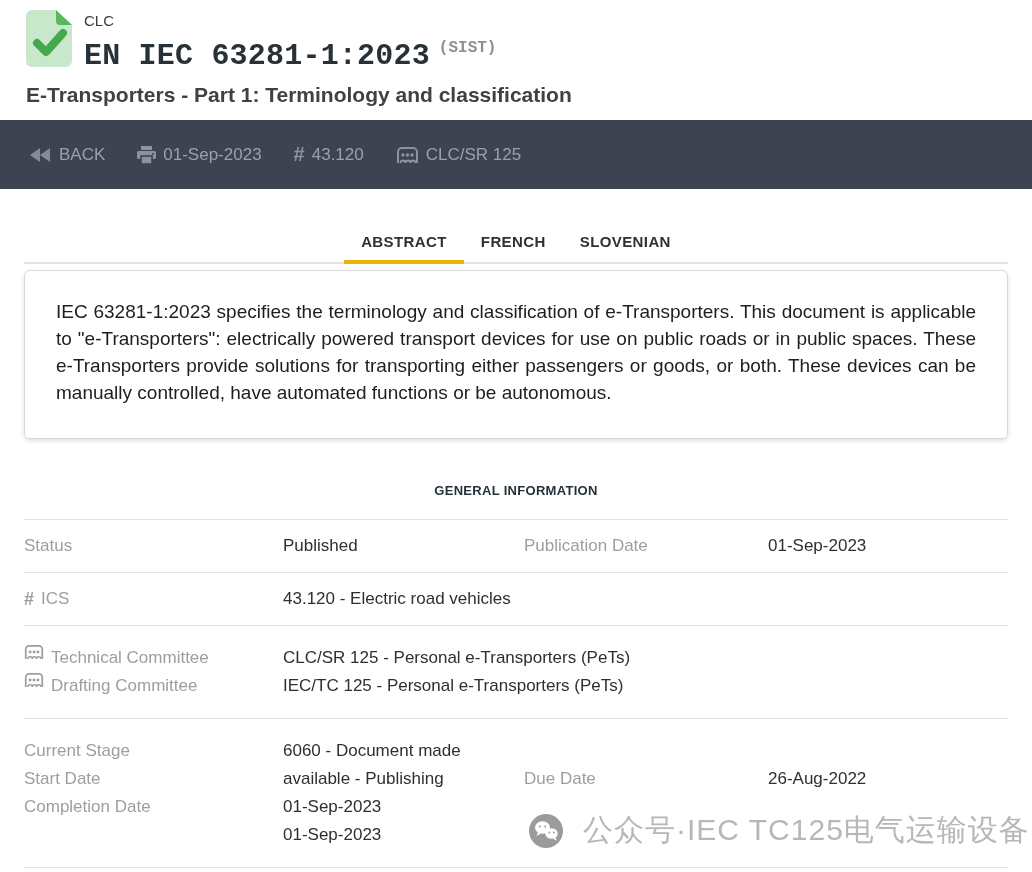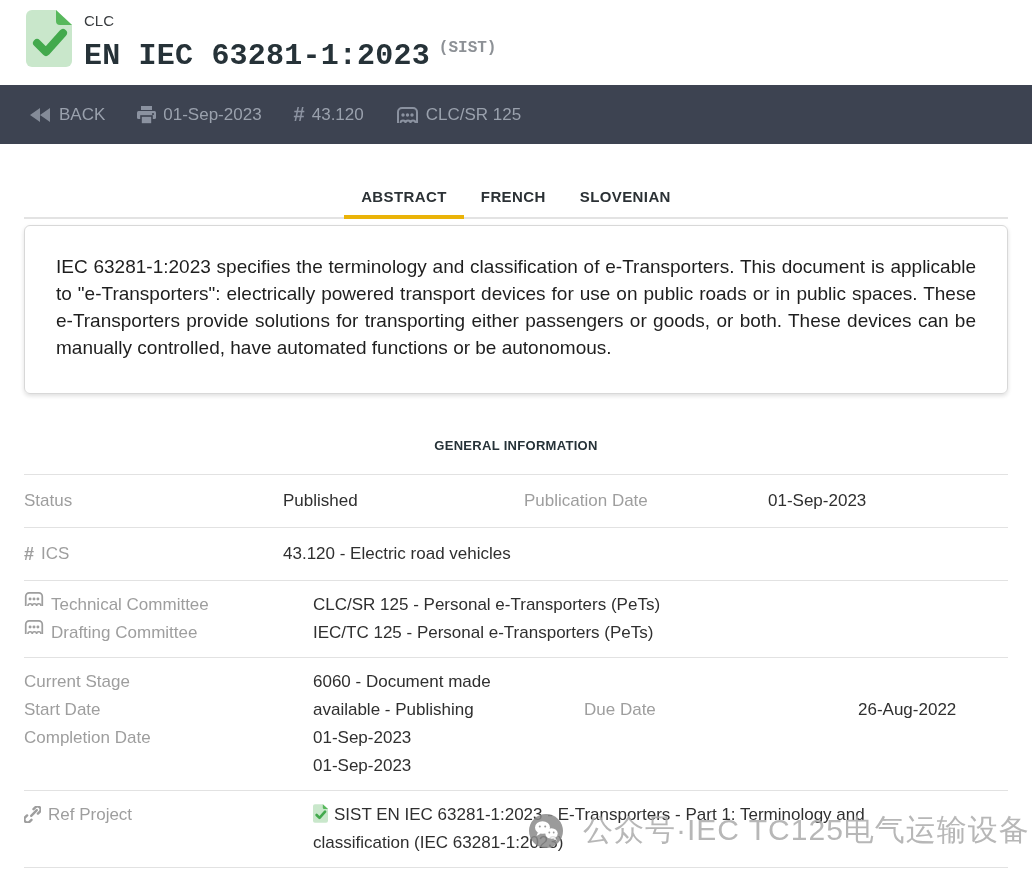--- a/index.html
+++ b/index.html
@@ -11,21 +11,21 @@
   .header-top { display:flex; align-items:flex-start; }
   .doc-icon { width:46px; height:57px; flex:0 0 auto; }
   .header-texts { margin-left:12px; padding-top:2px; }
   .org-label { font-size:15px; color:#3a3d40; line-height:18px; }
   .title-line { display:flex; align-items:flex-start; margin-top:9px;font-family:Liberation Mono, monospace; }
   .doc-title { font-size:30px; font-weight:bold; color:#263238; letter-spacing:0.2px; }
   .title-suffix { font-size:16px; font-weight:bold; color:#8d9196; margin-left:9px; }
   .subtitle { font-size:21px; font-weight:bold; color:#3e4245; margin-top:9px; line-height:26px; }
 
   
-  .toolbar { margin-top:12px; height:59px; background:#3d4351; display:flex; align-items:center;
+  .toolbar { margin-top:12px; height:69px; background:#3d4351; display:flex; align-items:center;
              padding-left:30px; gap:32px; }
   .tb-item { display:flex; align-items:center; gap:7px; color:#9aa1ad; font-size:17px; cursor:default; }
   .tb-item svg { display:block; }
   .tb-hash { font-size:20px; color:#8b92a0; font-weight:bold; }
 
   
   .tabs-wrap { margin:32px 24px 0 24px; border-bottom:2px solid #e3e3e3; }
   .tabs { display:flex; justify-content:center; }
   .tab { padding:12px 17px 10px 17px; font-size:15px; font-weight:bold; color:#2b3135;
          letter-spacing:0.4px; margin-bottom:-2px; border-bottom:2px solid transparent; cursor:pointer; }
@@ -36,21 +36,21 @@
                    box-shadow:0 2px 4px rgba(0,0,0,0.13); padding:27px 31px 32px 31px; }
   .abstract-text { font-size:19px; color:#1e1e1e; line-height:27px; text-align:justify; }
 
   
   .gi-heading { margin-top:44px; text-align:center; font-size:13px; font-weight:bold;
                 color:#263238; letter-spacing:0.3px; }
   .info-table { margin:21px 24px 0 24px; }
   .info-row { display:grid; grid-template-columns:259px 241px 244px auto;
               border-top:1px solid #e2e2e2; padding:12px 0; font-size:17px; line-height:28px; }
   .info-row:last-child { border-bottom:1px solid #e2e2e2; }
-  .info-row.multi { padding:10px 0;gap:30px; }
+  .info-row.multi { padding:18px 0; }
   .lbl { color:#9e9e9e; display:flex; align-items:flex-start; gap:7px; }
   .lbl .ic { flex:0 0 auto; margin-top:5px; }
   .lbl-line { color:#9e9e9e; display:flex; align-items:flex-start; gap:7px; }
   .val { color:#2f2f2f; }
   .pad-line { padding-top:28px; }
   .hash-ic { font-size:18px; color:#9e9e9e; font-weight:bold; }
   .ref-val { max-width:645px; }
   .mini-doc { display:inline-block; vertical-align:-3px; margin-right:6px; }
 
   
@@ -70,20 +70,21 @@
       <path d="M11 33 L20 42 L37 23" fill="none" stroke="#43a94d" stroke-width="8" stroke-linecap="round" stroke-linejoin="round"></path>
     </svg>
     <div class="header-texts">
       <div class="org-label">CLC</div>
       <div class="title-line">
         <span class="doc-title">EN IEC 63281-1:2023</span>
         <span class="title-suffix">(SIST)</span>
       </div>
     </div>
   </div>
+  <div class="subtitle">E-Transporters - Part 1: Terminology and classification</div>
 </div>
 
 <div class="toolbar">
   <div class="tb-item">
     <svg width="22" height="16" viewBox="0 0 22 16">
       <path d="M10 8 L20 1 V15 Z M0 8 L10 1 V15 Z" fill="#848b98"></path>
     </svg>
     <span>BACK</span>
   </div>
   <div class="tb-item">

